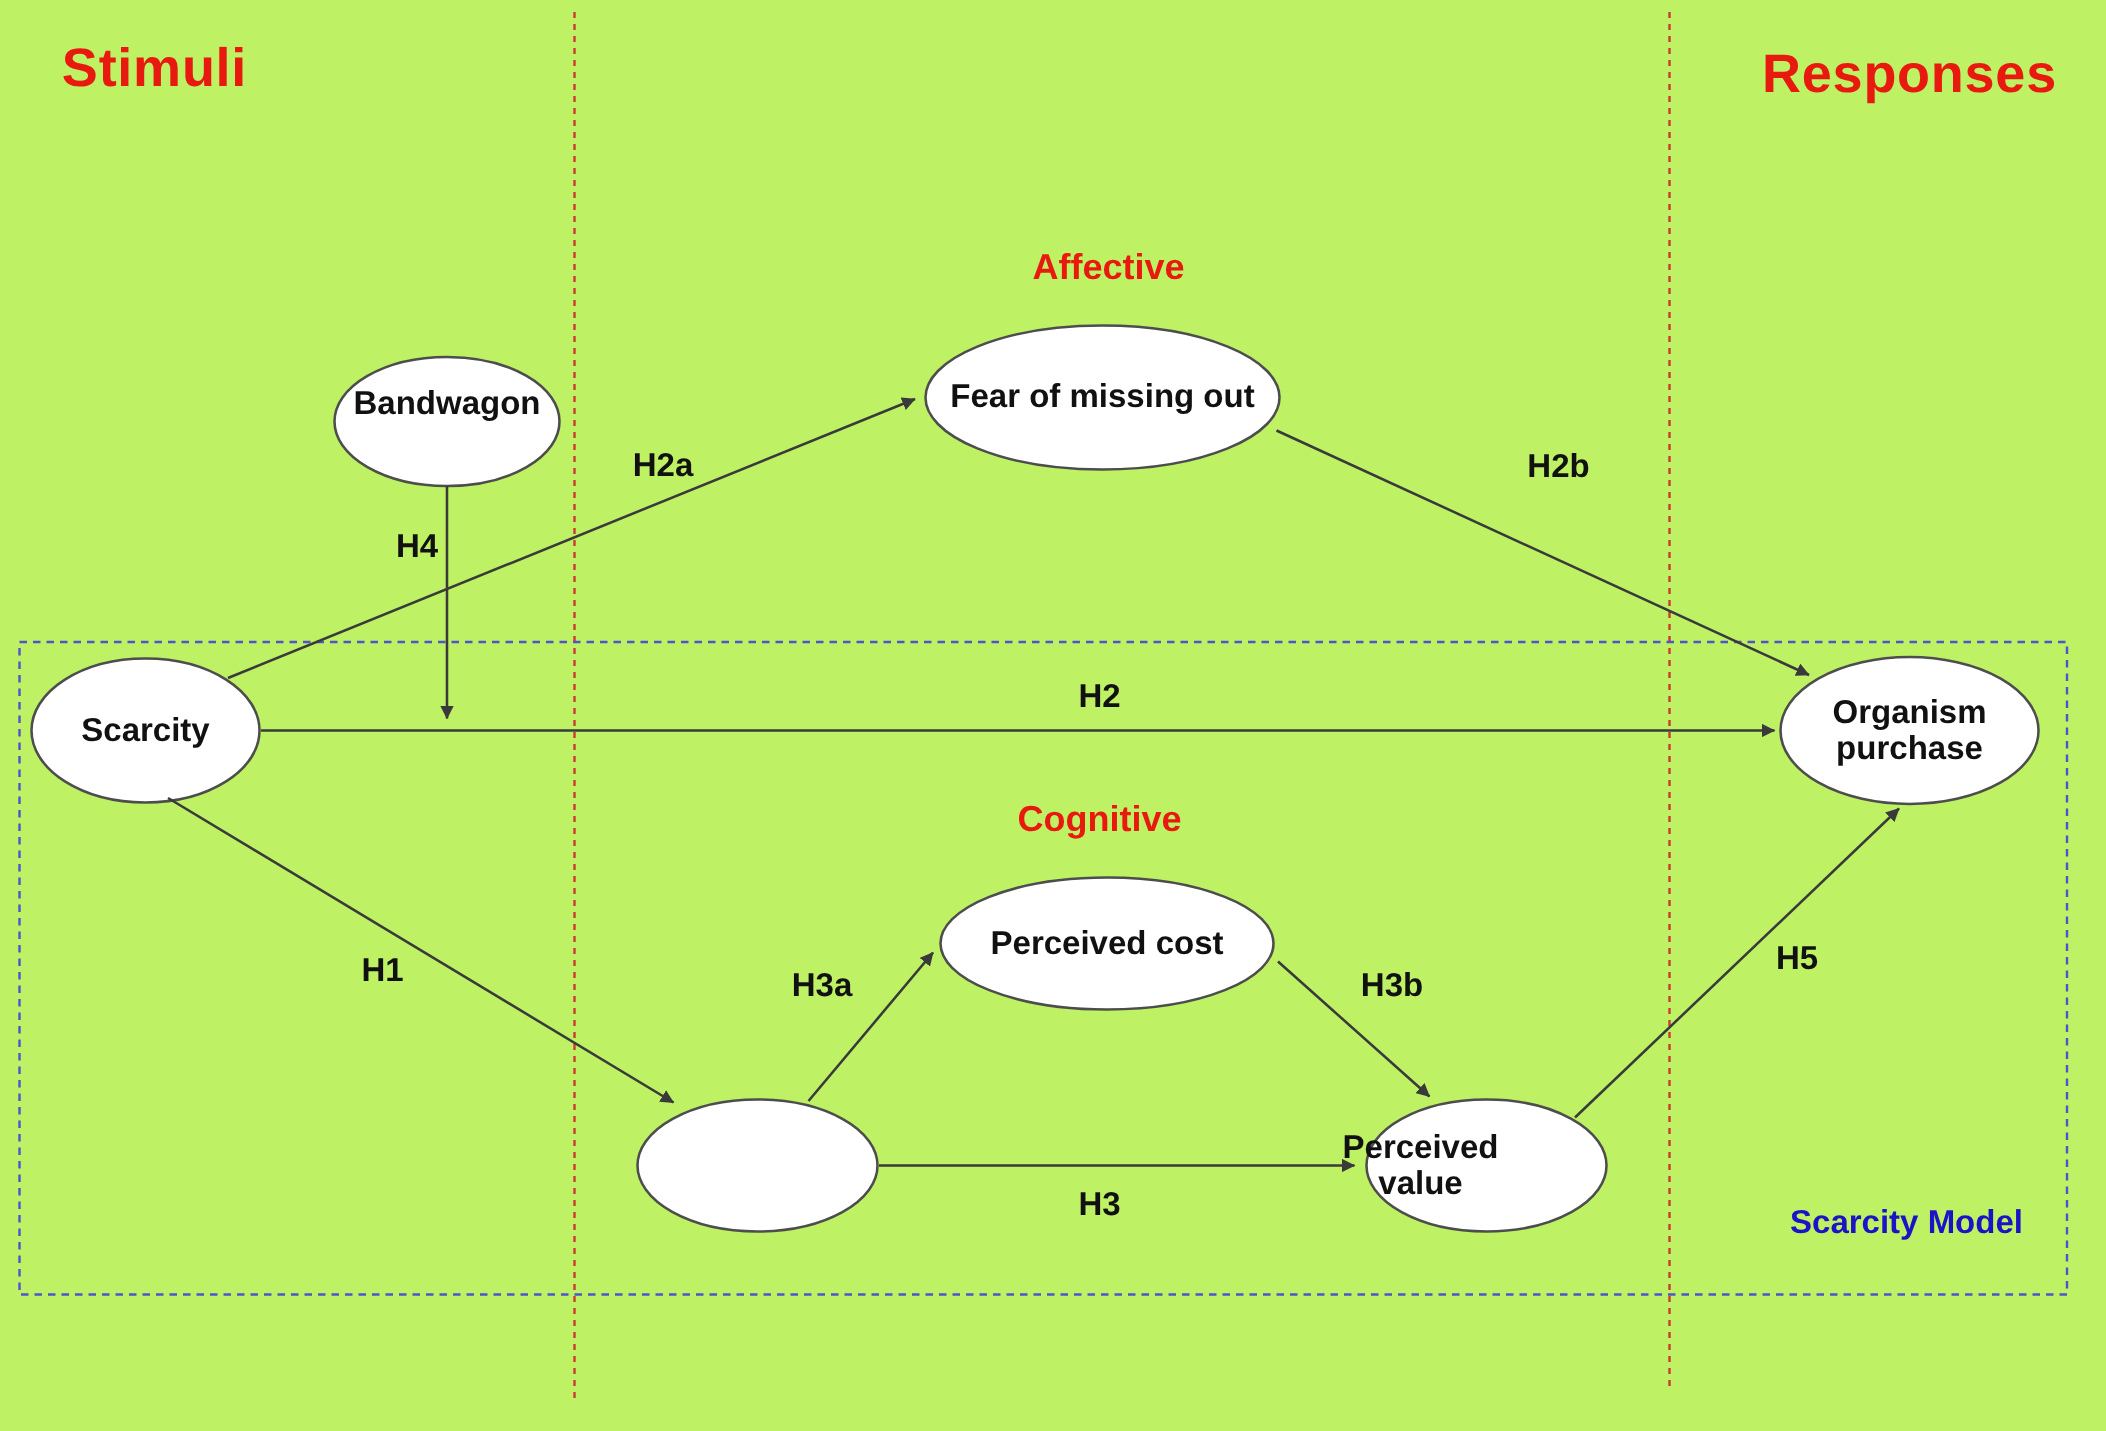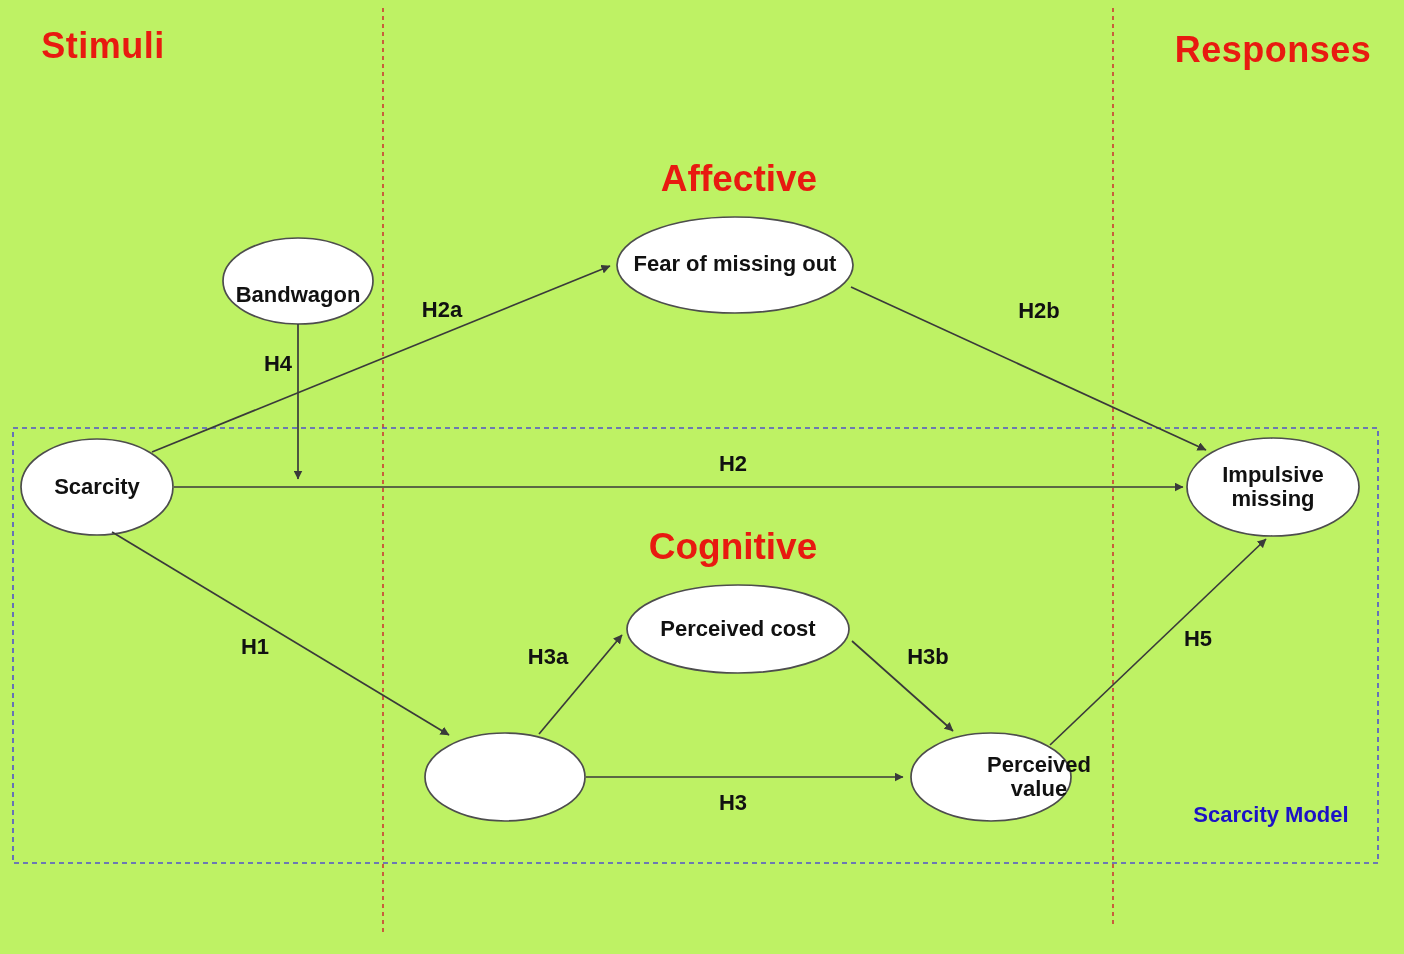--- a/index.html
+++ b/index.html
@@ -14,21 +14,21 @@
   .lbl{
     position:absolute;
     transform:translate(-50%,-50%);
     text-align:center;
     color:#111111;
     font-weight:bold;
     white-space:nowrap;
     line-height:1.08;
   }
   .col-header{font-size:36px;color:#e81a10;letter-spacing:0.5px;}
-  .sub-header{font-size:37px;color:#e81a10;}
+  .sub-header{font-size:24px;color:#e81a10;}
   .node-label{font-size:22px;}
   .hyp-label{font-size:22px;}
   .model-label{font-size:22px;color:#1c12c6;}
   .wrap{white-space:normal;width:124px;}
 </style>
 </head>
 <body>
 
 <div class="canvas">
 
@@ -62,26 +62,26 @@
     <line x1="586" y1="777" x2="903" y2="777" stroke="#3a3a3a" stroke-width="1.7" marker-end="url(#arrow)"></line>
     <line x1="1050" y1="745" x2="1266" y2="539" stroke="#3a3a3a" stroke-width="1.7" marker-end="url(#arrow)"></line>
   </svg>
 
   <div class="lbl col-header" style="left:103px;top:46px">Stimuli</div>
   <div class="lbl col-header" style="left:1273px;top:50px">Responses</div>
 
   <div class="lbl sub-header" style="left:739px;top:179px">Affective</div>
   <div class="lbl sub-header" style="left:733px;top:547px">Cognitive</div>
 
-  <div class="lbl node-label" style="left:298px;top:295px">Bandwagon</div>
+  <div class="lbl node-label" style="left:298px;top:269px">Bandwagon</div>
   <div class="lbl node-label" style="left:97px;top:487px">Scarcity</div>
   <div class="lbl node-label" style="left:735px;top:264px">Fear of missing out</div>
   <div class="lbl node-label" style="left:738px;top:629px">Perceived cost</div>
-  <div class="lbl node-label wrap" style="left:1039px;top:777px">Perceived value</div>
-  <div class="lbl node-label wrap" style="left:1273px;top:487px">Impulsive missing</div>
+  <div class="lbl node-label wrap" style="left:947px;top:777px">Perceived value</div>
+  <div class="lbl node-label wrap" style="left:1273px;top:487px">Organism purchase</div>
 
   <div class="lbl hyp-label" style="left:255px;top:647px">H1</div>
   <div class="lbl hyp-label" style="left:733px;top:464px">H2</div>
   <div class="lbl hyp-label" style="left:442px;top:310px">H2a</div>
   <div class="lbl hyp-label" style="left:1039px;top:311px">H2b</div>
   <div class="lbl hyp-label" style="left:733px;top:803px">H3</div>
   <div class="lbl hyp-label" style="left:548px;top:657px">H3a</div>
   <div class="lbl hyp-label" style="left:928px;top:657px">H3b</div>
   <div class="lbl hyp-label" style="left:278px;top:364px">H4</div>
   <div class="lbl hyp-label" style="left:1198px;top:639px">H5</div>

